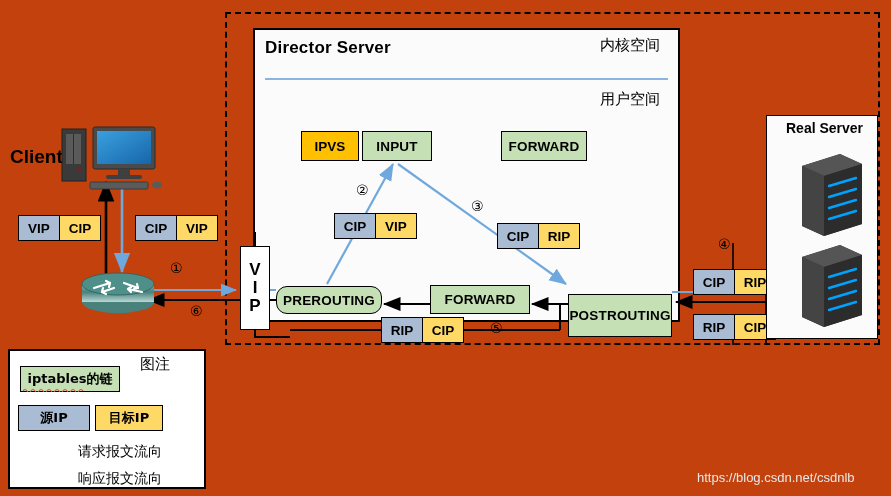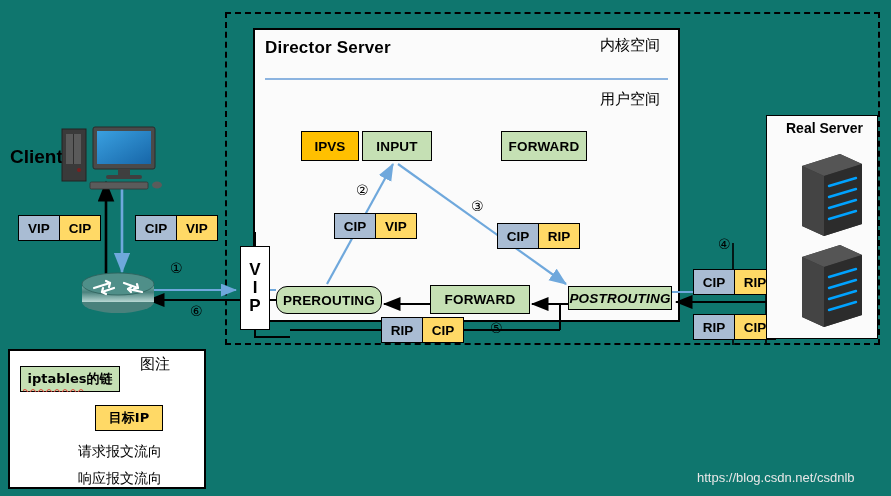--- a/index.html
+++ b/index.html
@@ -1,17 +1,17 @@
 <!DOCTYPE html>
 <html><head>
 <meta charset="utf-8">
 <style>
   html,body{margin:0;padding:0;background:#ffffff;}
   body{font-family:"Liberation Sans","DejaVu Sans",sans-serif;}
-  #stage{position:relative;width:891px;height:496px;overflow:hidden;background:#0f766e;}
+  #stage{position:relative;width:891px;height:496px;overflow:hidden;background:#c2410c;}
 
   .abs{position:absolute;box-sizing:border-box;}
 
   
   #dashed-region{left:225px;top:12px;width:655px;height:333px;border:2px dashed #000;background:transparent;}
 
   
   #director-box{left:253px;top:28px;width:427px;height:294px;border:2px solid #000;background:#fbfbfb;}
   #director-title{left:265px;top:38px;font-size:17px;font-weight:bold;color:#000;letter-spacing:.2px;}
   #userspace-label{left:600px;top:36px;font-size:15px;color:#000;font-family:"DejaVu Sans",sans-serif;}
@@ -22,21 +22,21 @@
   .chain{border:1.6px solid #000;background:#c5e0b4;display:flex;align-items:center;justify-content:center;
          font-size:13.5px;font-weight:bold;color:#000;letter-spacing:.2px;}
   .ipvs{border:1.6px solid #000;background:#ffc000;display:flex;align-items:center;justify-content:center;
         font-size:13.5px;font-weight:bold;color:#000;}
 
   #box-ipvs{left:301px;top:131px;width:58px;height:30px;}
   #box-input{left:362px;top:131px;width:70px;height:30px;}
   #box-output{left:501px;top:131px;width:86px;height:30px;}
   #box-prerouting{left:276px;top:286px;width:106px;height:28px;border-radius:11px;}
   #box-forward{left:430px;top:285px;width:100px;height:29px;}
-  #box-postrouting{left:568px;top:286px;width:104px;height:24px;font-style:italic;}
+  #box-postrouting{left:568px;top:294px;width:104px;height:43px;}
 
   
   #vip-box{left:240px;top:246px;width:30px;height:84px;border:1.6px solid #000;background:#fff;
            display:flex;flex-direction:column;align-items:center;justify-content:center;
            font-size:17px;font-weight:bold;line-height:1.05;color:#000;}
   #vip-stem-top{left:254px;top:232px;width:2px;height:16px;background:#000;}
   #vip-stem-bot{left:254px;top:330px;width:2px;height:8px;background:#000;}
   #vip-stem-bot2{left:254px;top:336px;width:36px;height:2px;background:#000;}
 
   
@@ -274,19 +274,20 @@
       <line x1="33" y1="67" x2="60" y2="59"></line>
     </g>
   </svg>
 
   <div class="abs" id="legend-box"></div>
   <div class="abs" id="legend-title">图注</div>
   <div class="abs" id="legend-chain">iptables的链</div>
   <svg class="abs" id="legend-squiggle" viewBox="0 0 62 4" preserveAspectRatio="none">
     <path d="M0 3 q2 -3 4 0 t4 0 t4 0 t4 0 t4 0 t4 0 t4 0 t4 0 t4 0 t4 0 t4 0 t4 0 t4 0 t4 0 t4 0" fill="none" stroke="#e04a3f" stroke-width="1.1"></path>
   </svg>
+  <div class="abs" id="legend-src">源IP</div>
   <div class="abs" id="legend-dst">目标IP</div>
   <div class="abs" id="legend-req-text">请求报文流向</div>
   <div class="abs" id="legend-resp-text">响应报文流向</div>
 
   <div class="abs" id="watermark">https://blog.csdn.net/csdnlb</div>
 
 </div>
 
 </body></html>

